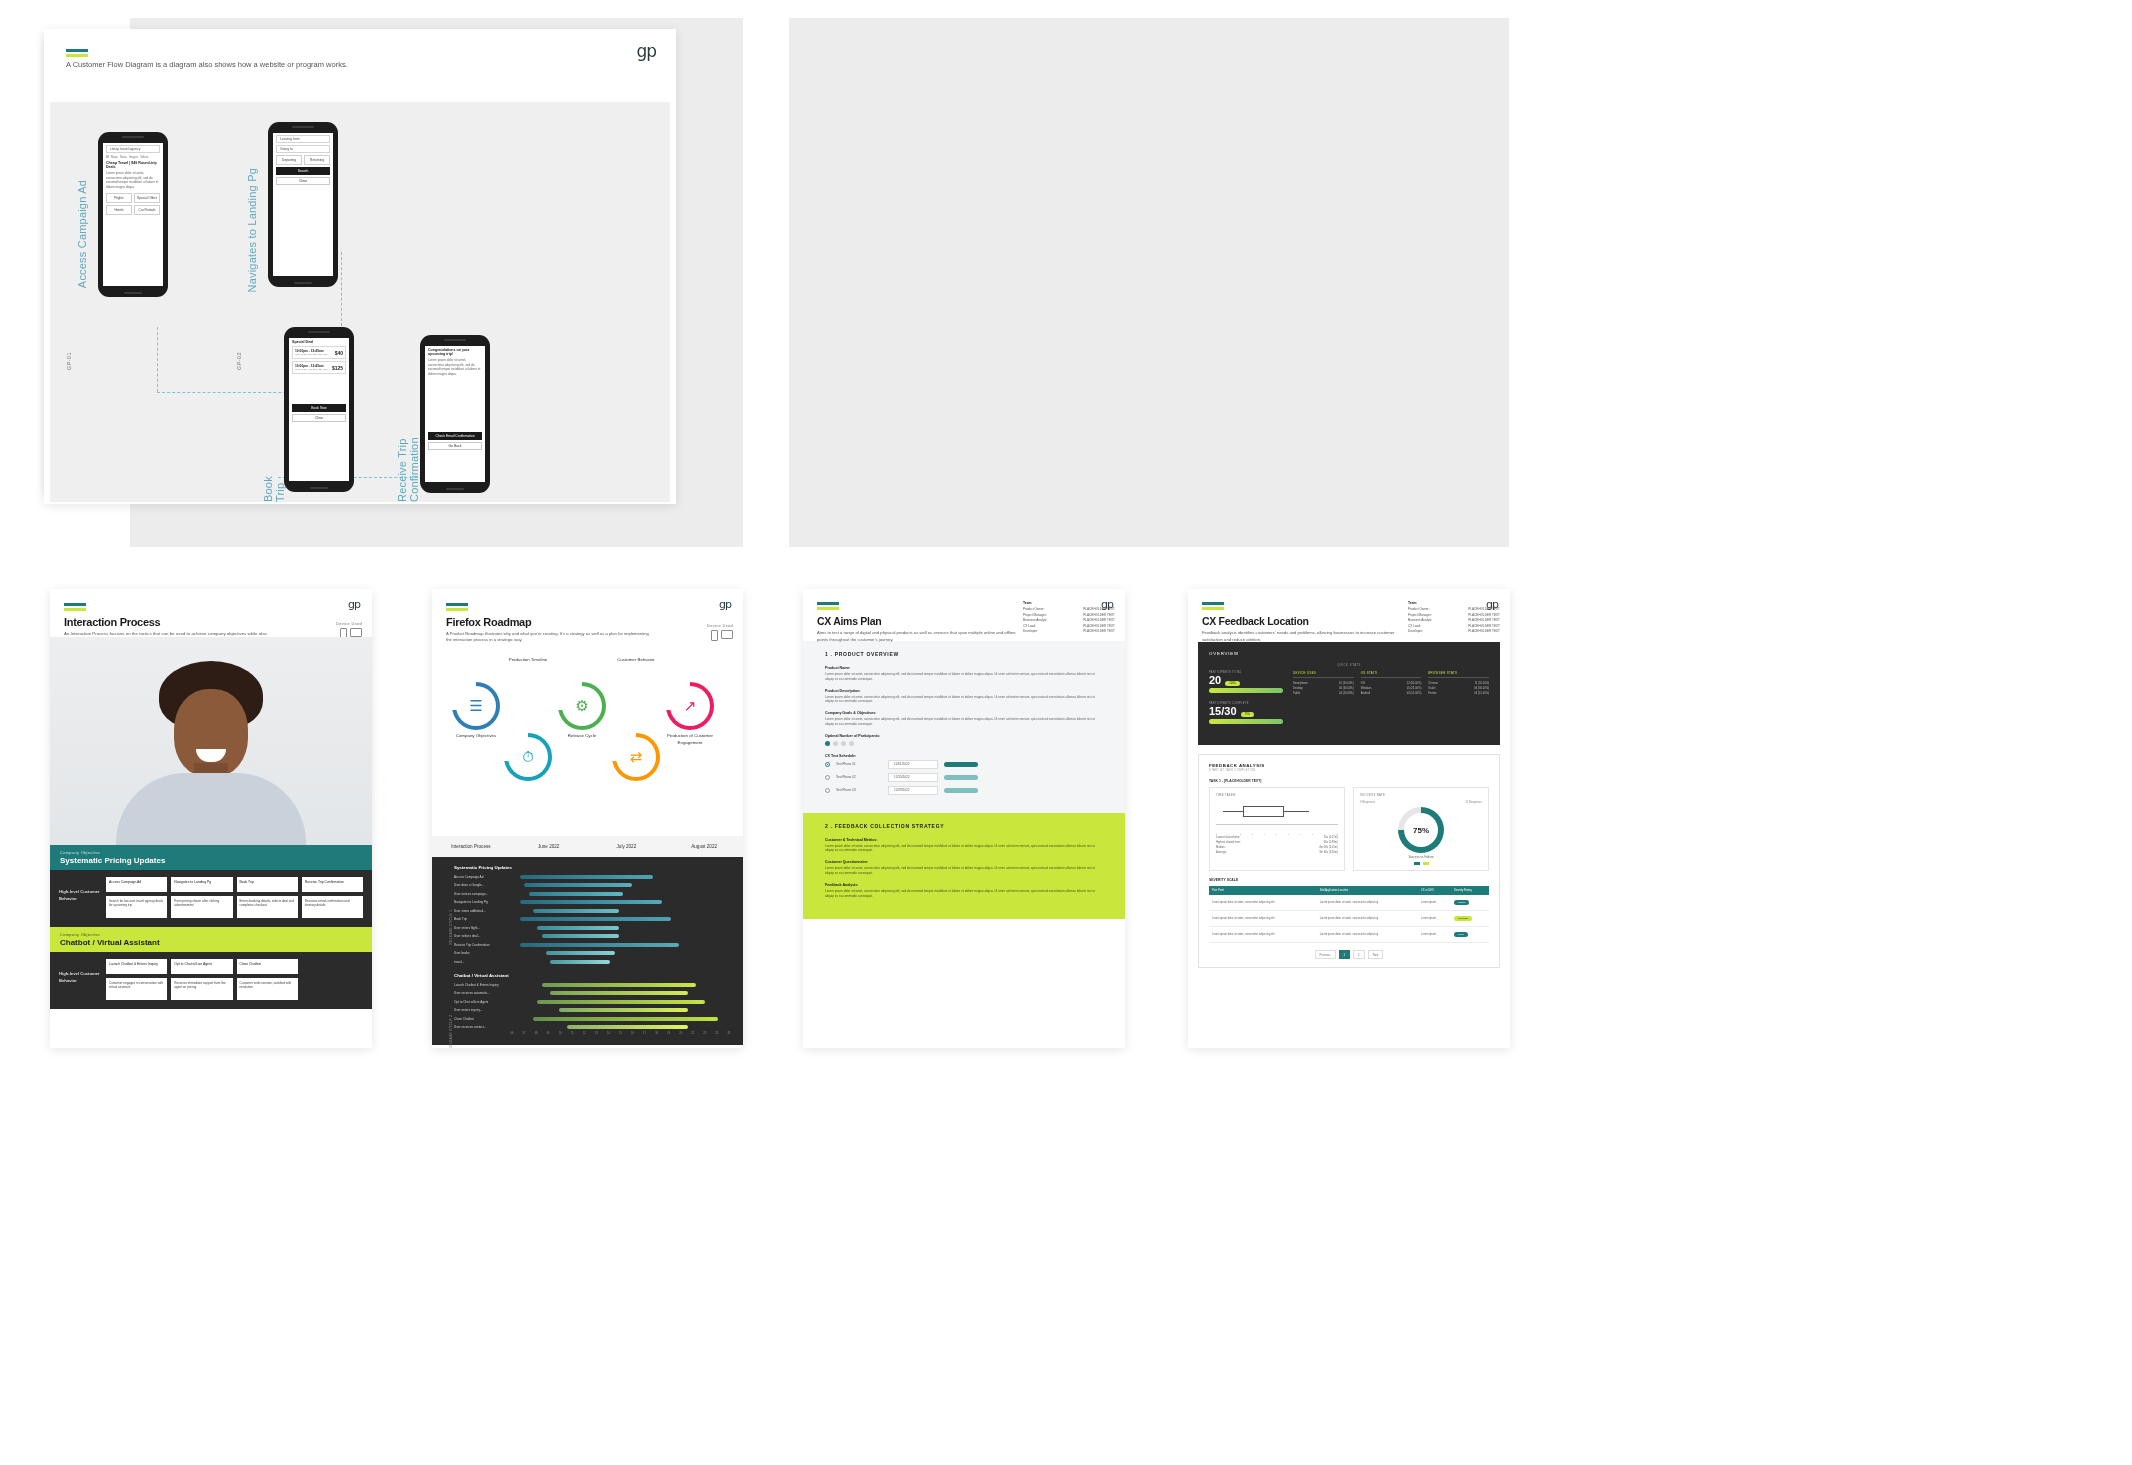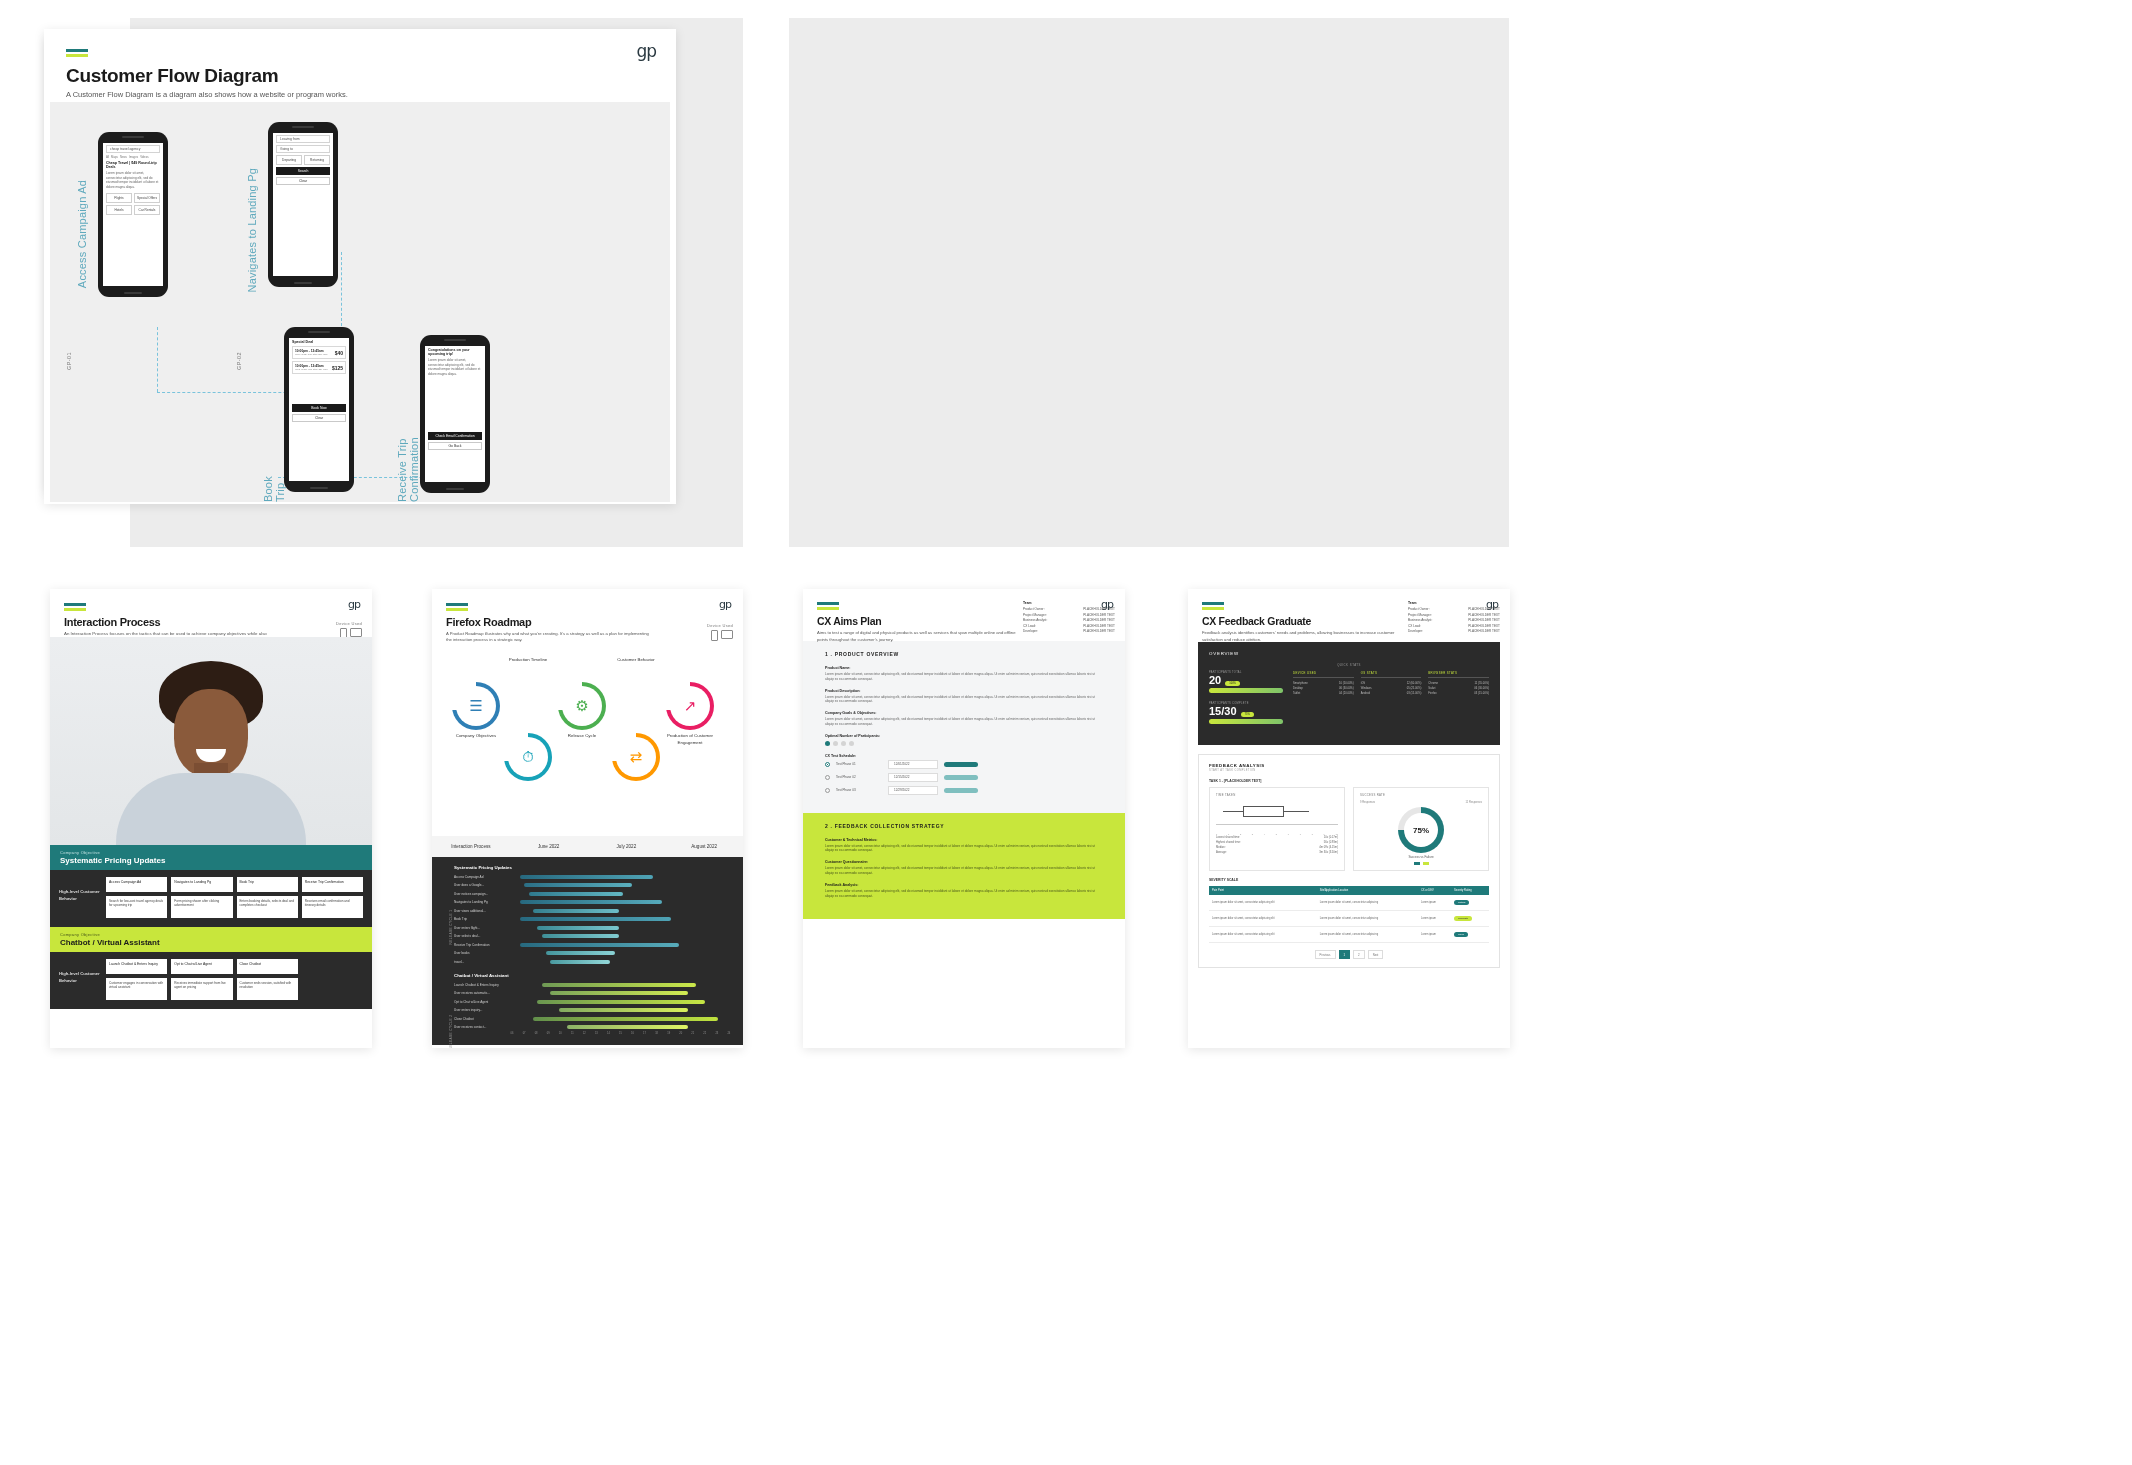--- a/index.html
+++ b/index.html
@@ -309,21 +309,20 @@
     </div>
   </div>
 
   <div class="slide-wrap" id="s2wrap"></div>
   <div class="slide" id="s2">
     <div class="hdr">
       <div class="bars">
           <i class="t"></i>
           <i class="g"></i>
         </div>
-      <div class="s-title">Customer Flow Diagram</div>
       <div class="s-sub">A Customer Flow Diagram is a diagram also shows how a website or program works.</div>
       <div class="gp-logo">gp</div>
       <div class="device-used">
         <div class="du-lab">Device Used</div>
         <div class="du-icons">
             <span class="ph"></span>
             <span class="tb"></span>
           </div>
       </div>
     </div>
@@ -776,21 +775,21 @@
       <div class="blk-p" style="color:#4b5a1c">Lorem ipsum dolor sit amet, consectetur adipiscing elit, sed do eiusmod tempor incididunt ut labore et dolore magna aliqua. Ut enim ad minim veniam, quis nostrud exercitation ullamco laboris nisi ut aliquip ex ea commodo consequat.</div>
     </div>
   </div>
 
   <div class="slide" id="s6">
     <div class="hdr">
       <div class="bars">
           <i class="t"></i>
           <i class="g"></i>
         </div>
-      <div class="s-title">CX Feedback Graduate</div>
+      <div class="s-title">CX Feedback Location</div>
       <div class="s-sub">Feedback analysis identifies customers' needs and problems, allowing businesses to increase customer satisfaction and reduce attrition.</div>
       <div class="gp-logo">gp</div>
       <div class="team-box">
         <div class="tb-h">Team</div>
         <div class="tb-r">
             <span>Product Owner:</span>
             <span>PLACEHOLDER TEXT</span>
           </div>
         <div class="tb-r">
             <span>Project Manager:</span>

